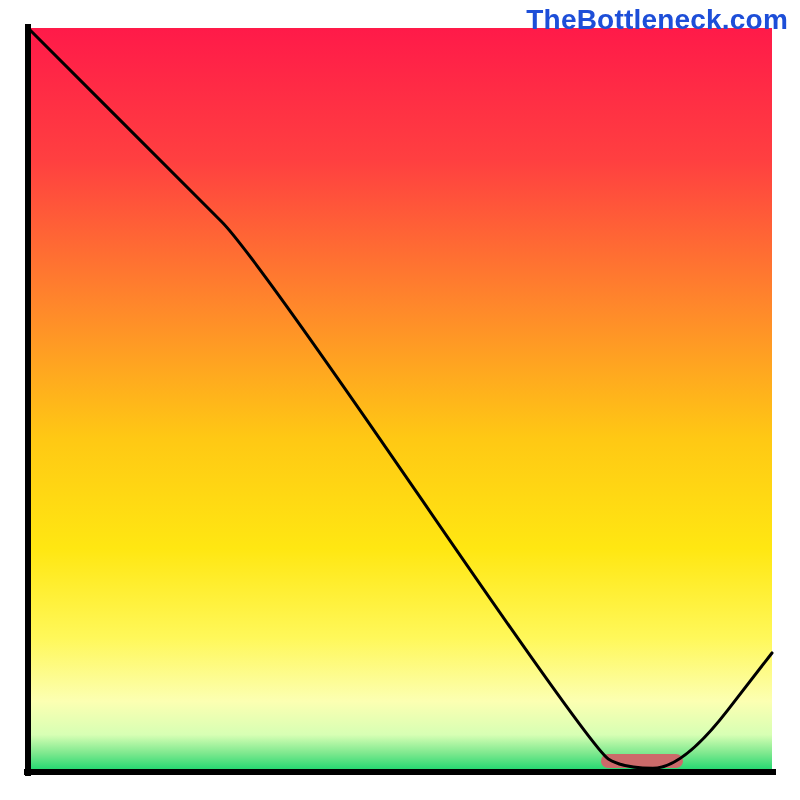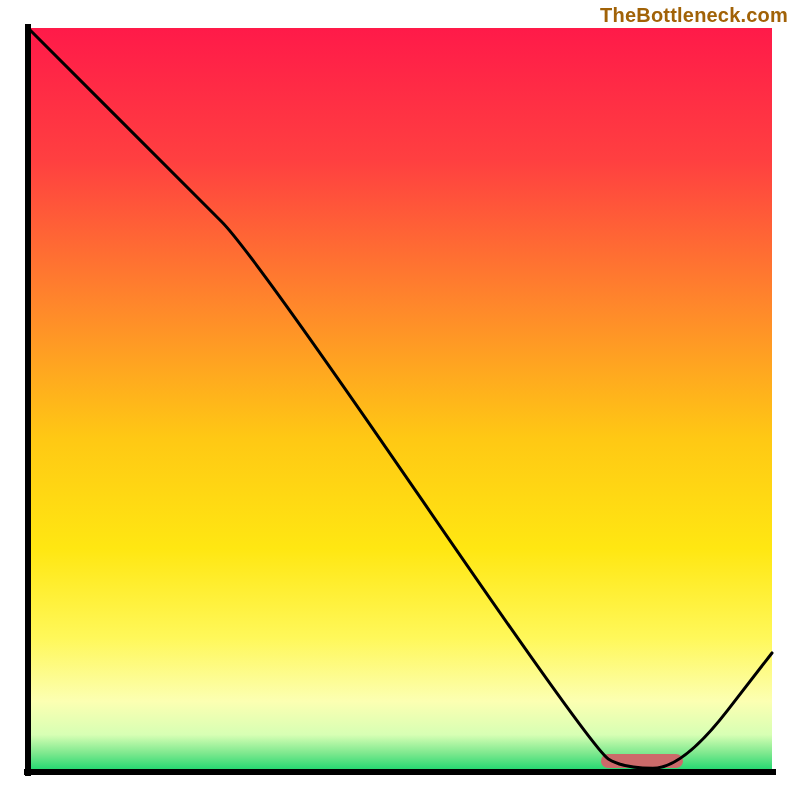--- a/index.html
+++ b/index.html
@@ -44,23 +44,23 @@
     left: 0;
     top: 0;
     width: 800px;
     height: 800px;
     overflow: visible;
   }
   .watermark {
     position: absolute;
     top: 4px;
     right: 12px;
-    font-size: 20px;
+    font-size: 28px;
     font-weight: 600;
-    color: #a16207;
+    color: #1d4ed8;
     letter-spacing: 0.2px;
   }
   .marker {
     position: absolute;
     height: 14px;
     border-radius: 7px;
   }
 </style>
 </head>
 <body>

